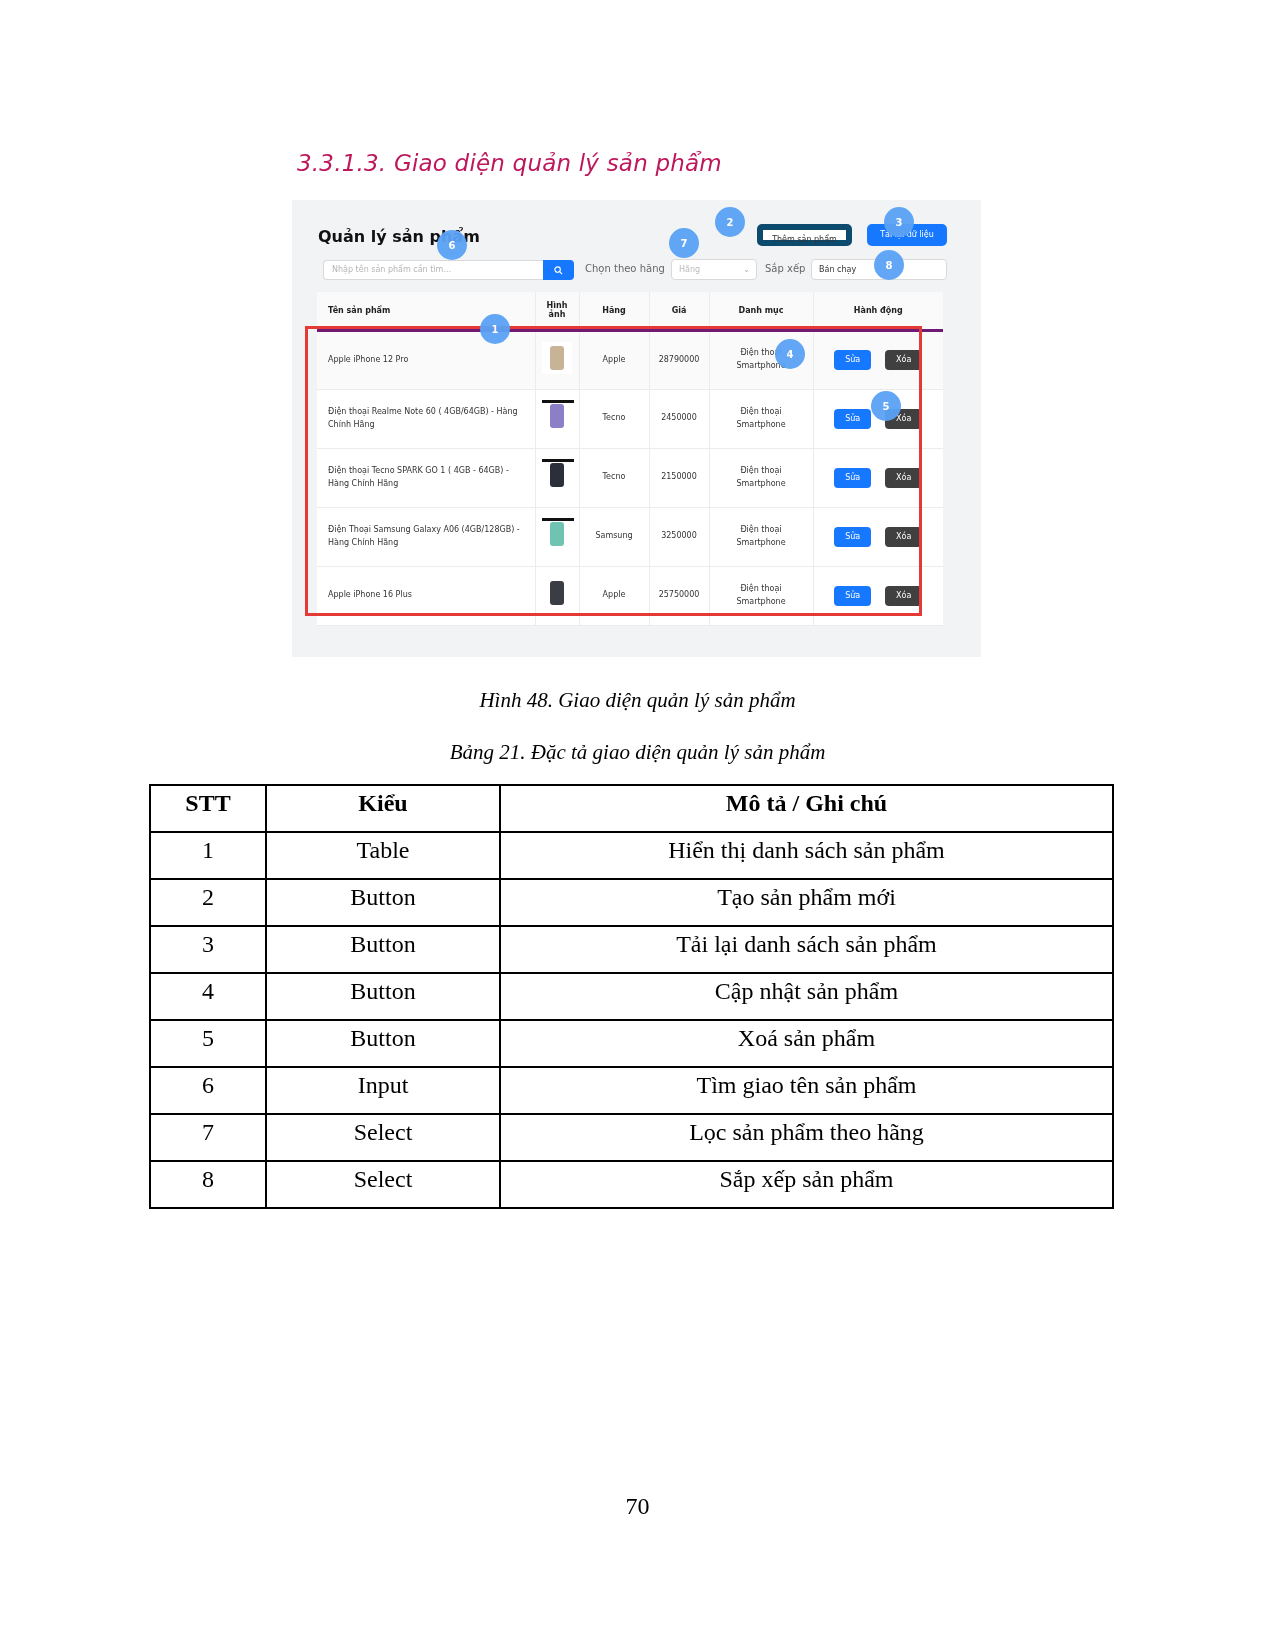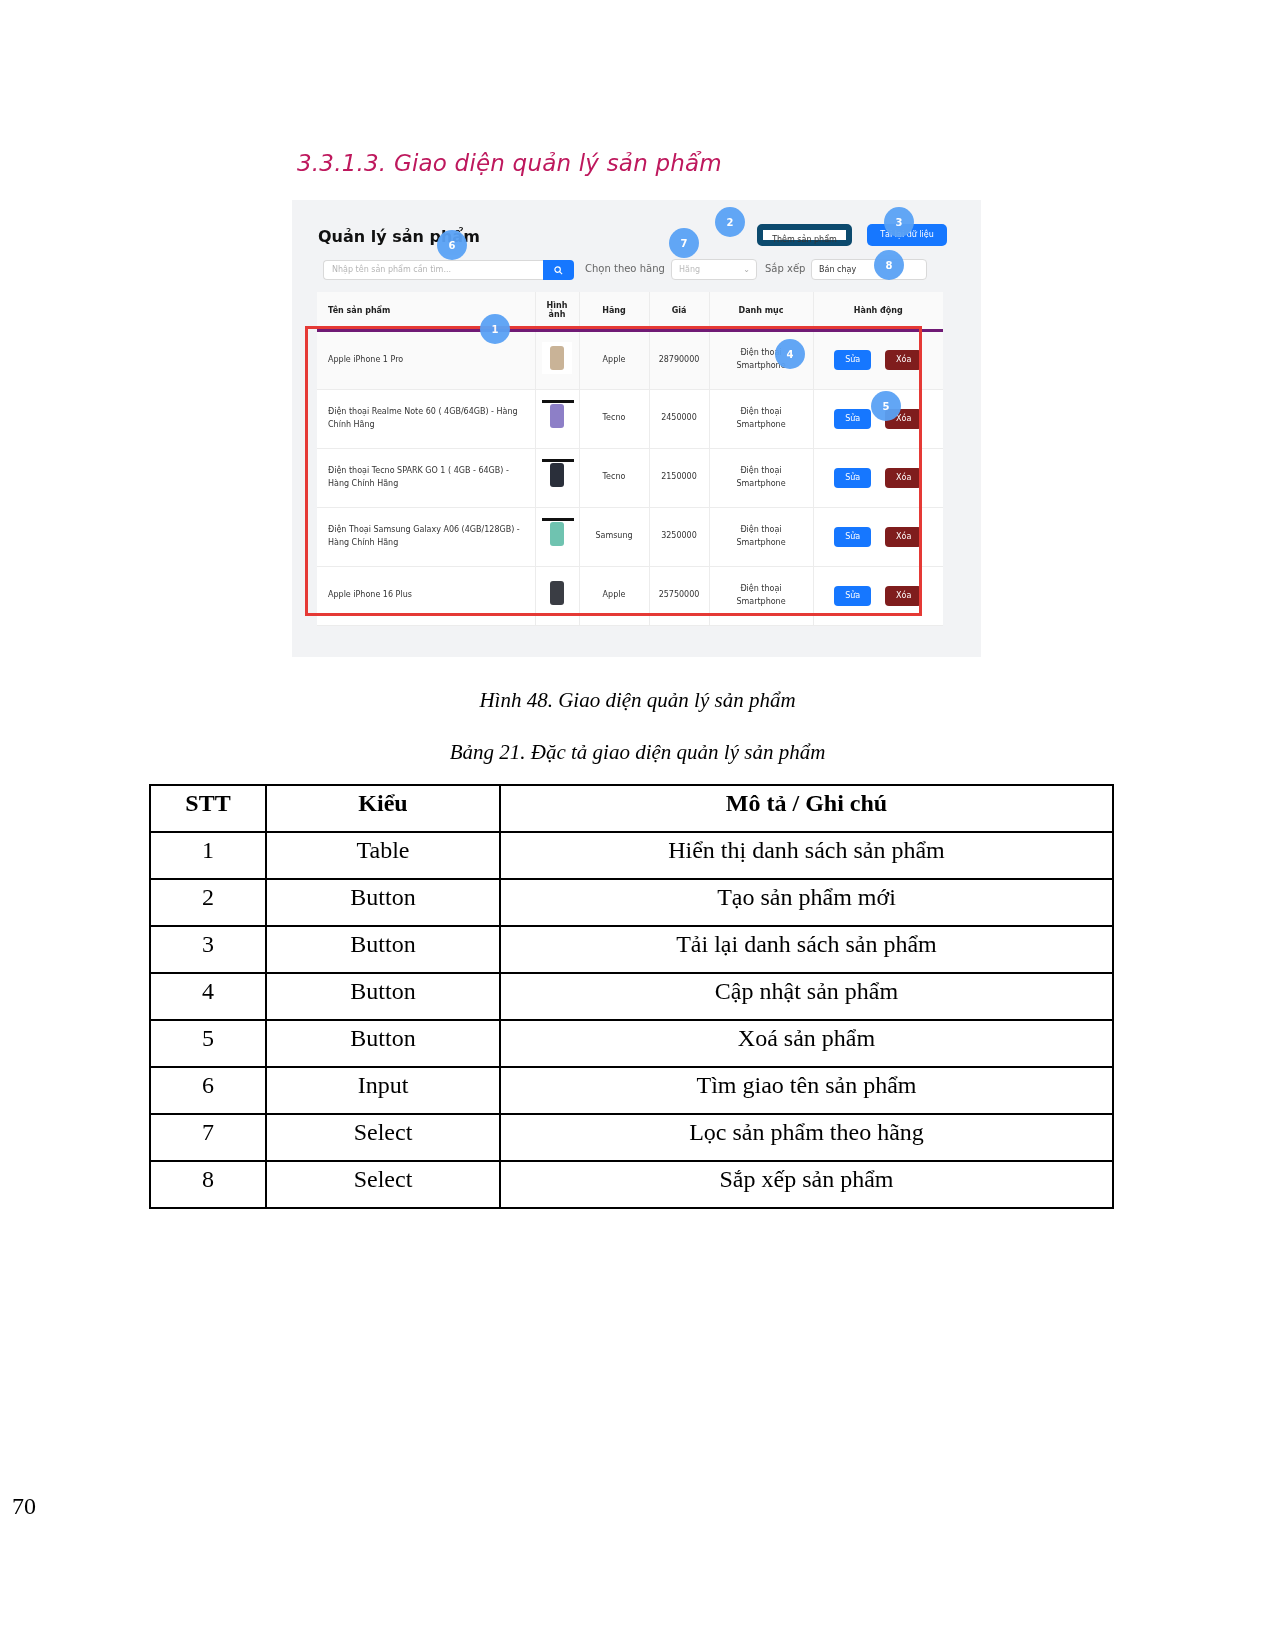--- a/index.html
+++ b/index.html
@@ -64,40 +64,40 @@
     text-align: center; vertical-align: middle; padding: 0 6px; line-height: 1.6;
   }
   .shot table.products td:last-child { border-right: none; }
   .shot table.products td.name { text-align: left; padding-left: 11px; }
   .shot table.products tr.first td { background: #fafafa; }
   .thumb { width: 30px; height: 32px; display: inline-block; position: relative; background: #fff; }
   .thumb .phone { position: absolute; left: 8px; top: 4px; width: 14px; height: 24px; border-radius: 3px; }
   .thumb .bar { position: absolute; left: 0; top: 0; width: 32px; height: 3px; background: #111; }
   .act { display: inline-block; width: 37px; height: 20px; border-radius: 4px; color: #fff; font-size: 8px; line-height: 20px; margin: 0 7px; cursor: pointer; }
   .act.edit { background: #1677ff; }
-  .act.del { background: #7f1d1d; }
+  .act.del { background: #404040; }
 
   .redbox { position: absolute; left: 13px; top: 126px; width: 617px; height: 290px; border: 3px solid #e53935; pointer-events: none; }
   .badge {
     position: absolute; width: 30px; height: 30px; border-radius: 50%; background: #5aa2f5; color: #fff;
     font-size: 10px; font-weight: bold; display: flex; align-items: center; justify-content: center; opacity: 0.95;
   }
 
   
   .caption { position: absolute; left: 0; width: 1275px; text-align: center; font-weight: normal; font-style: italic; font-size: 21px; }
 
   
   table.spec {
     position: absolute; left: 149px; top: 784px; width: 965px; border-collapse: collapse; font-size: 24px;
   }
   table.spec th, table.spec td { border: 2px solid #000; height: 47px; text-align: center; vertical-align: top; padding-top: 4px; }
   table.spec th { font-weight: bold; }
   table.spec col.c1 { width: 116px; } table.spec col.c2 { width: 234px; }
 
-  .page-num { position: absolute; left: 0; top: 1493px; width: 1275px; text-align: left; font-size: 24px; padding-left: 12px; }
+  .page-num { position: absolute; left: 0; top: 1493px; width: 1275px; text-align: center; font-size: 24px; }
 </style>
 </head>
 <body>
 
 <div class="section-heading">3.3.1.3. Giao diện quản lý sản phẩm</div>
 
 <div class="shot">
   <div class="title">Quản lý sản phẩm</div>
 
   <div class="search">Nhập tên sản phẩm cần tìm...</div>
@@ -107,21 +107,21 @@
         <line x1="6.3" y1="6.3" x2="9" y2="9" stroke="#fff" stroke-width="1.3"></line>
       </svg>
   </div>
 
   <div class="lbl" style="left:293px">Chọn theo hãng</div>
   <div class="select" style="left:379px;width:86px">
     <span class="ph">Hãng</span>
     <span class="chev">⌄</span>
   </div>
   <div class="lbl" style="left:473px">Sắp xếp</div>
-  <div class="select" style="left:519px;width:116px">
+  <div class="select" style="left:519px;width:136px">
     <span>Bán chạy</span>
   </div>
 
   <div class="btn-add">Thêm sản phẩm</div>
   <div class="btn-reload">Tải lại dữ liệu</div>
 
   <table class="products">
     <colgroup>
         <col style="width:218px">
         <col style="width:44px">
@@ -135,21 +135,21 @@
         <th>Tên sản phẩm</th>
         <th>Hình ảnh</th>
         <th>Hãng</th>
         <th>Giá</th>
         <th>Danh mục</th>
         <th>Hành động</th>
       </tr>
     </thead>
     <tbody id="product-rows">
         <tr class="first">
-          <td class="name">Apple iPhone 1 Pro</td>
+          <td class="name">Apple iPhone 12 Pro</td>
           <td><span class="thumb"><span class="phone" style="background:#c9b397"></span></span></td>
           <td>Apple</td>
           <td>28790000</td>
           <td><span>Điện thoại</span><br><span>Smartphone</span></td>
           <td><span class="act edit">Sửa</span><span class="act del">Xóa</span></td>
         </tr>
         <tr>
           <td class="name">Điện thoại Realme Note 60 ( 4GB/64GB) - Hàng Chính Hãng</td>
           <td><span class="thumb"><span class="bar"></span><span class="phone" style="background:#8d7fc7"></span></span></td>
           <td>Tecno</td>

